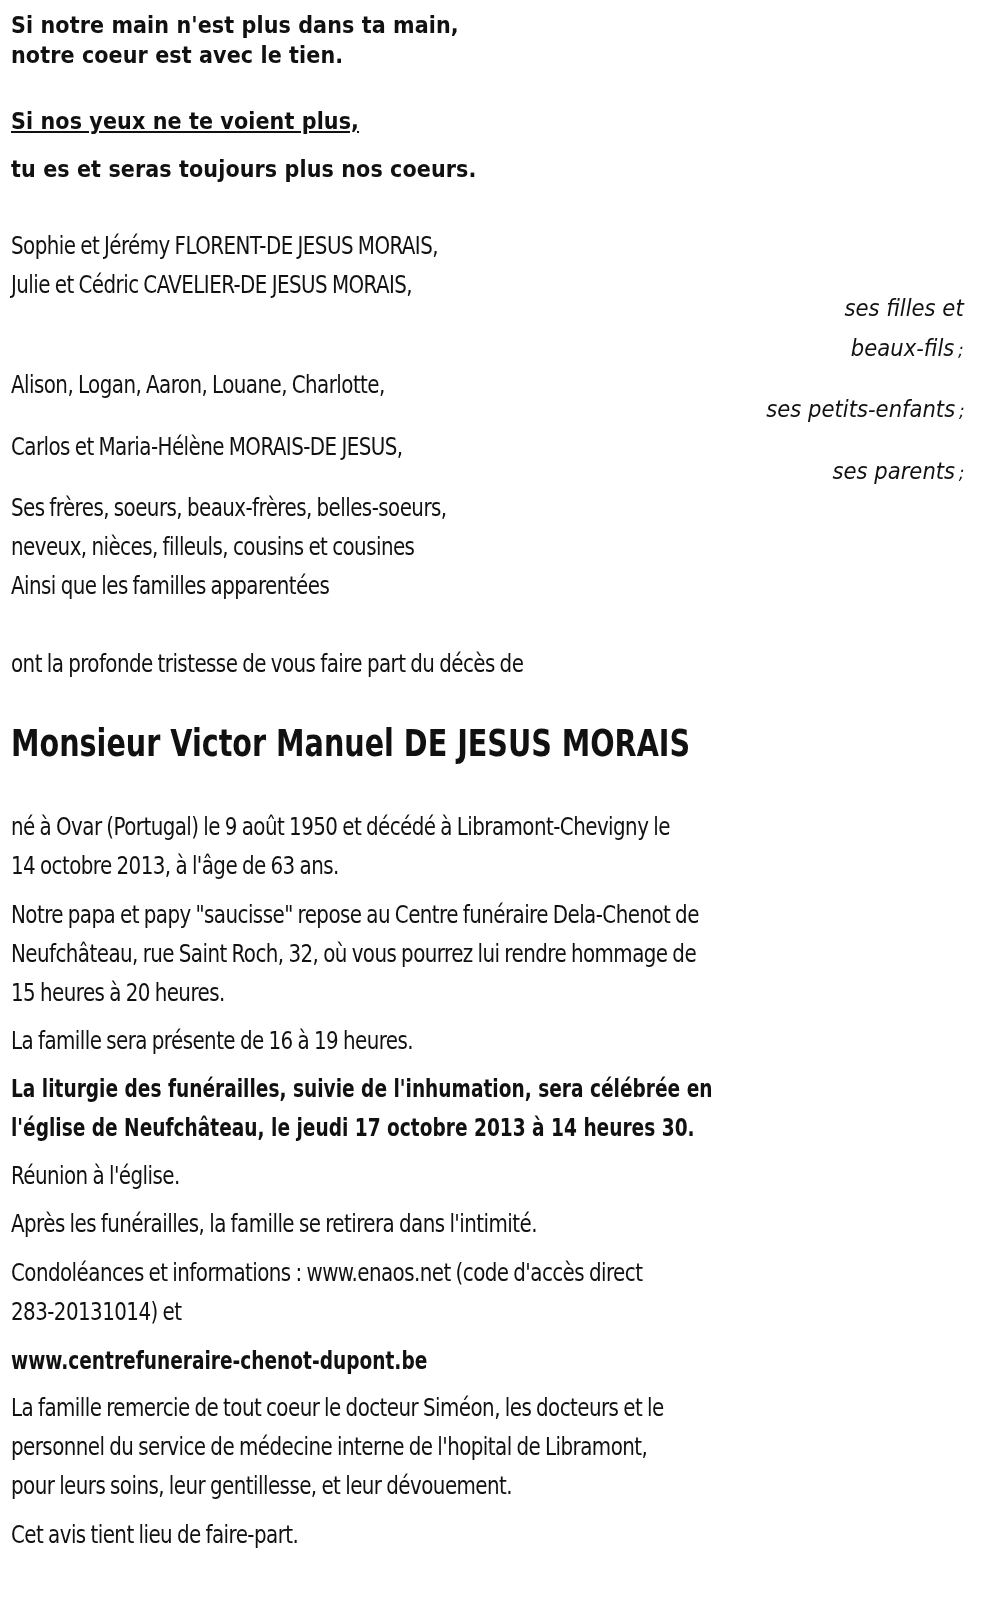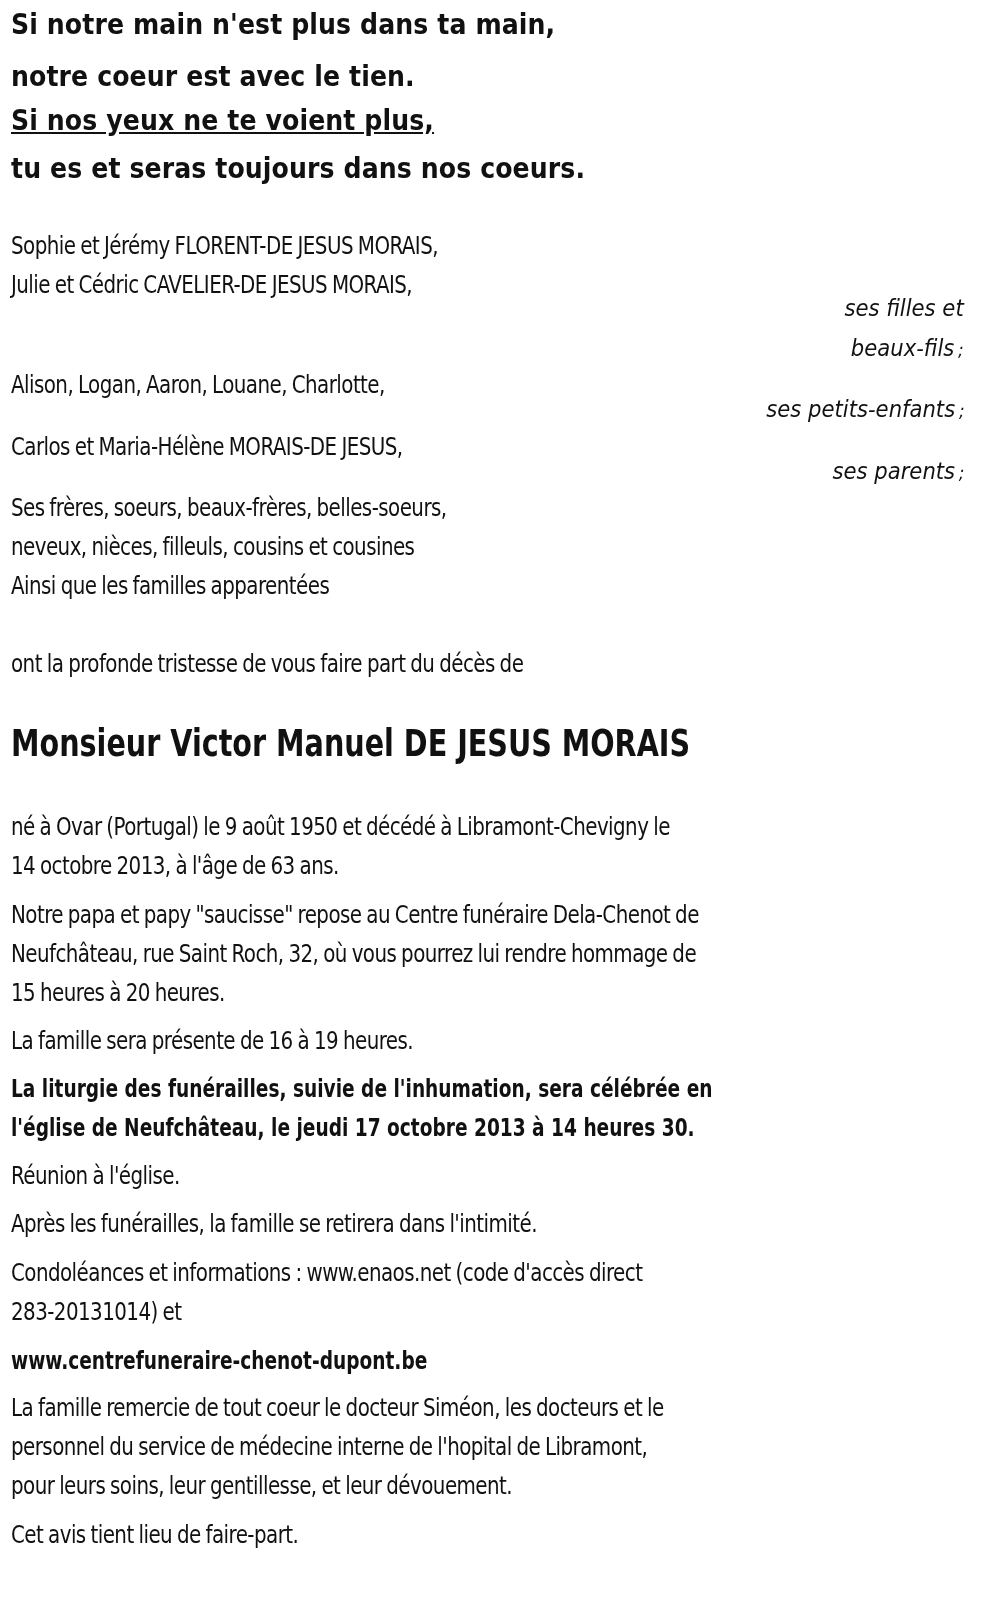--- a/index.html
+++ b/index.html
@@ -18,21 +18,21 @@
     .line {
       position: absolute;
       left: 11px;
       white-space: nowrap;
       font-size: 24px;
       line-height: 30px;
       font-stretch: condensed;
     }
     .poem {
       font-weight: bold;
-      font-size: 28px;
+      font-size: 23px;
       letter-spacing: 0.1px;
     }
     .reg {
       font-size: 24px;
       letter-spacing: -0.6px;
       word-spacing: -1px;
       transform-origin: left top;
       transform: scaleX(0.92);
     }
     .bold {
@@ -69,23 +69,23 @@
       font-size: 24px;
       transform-origin: left top;
       transform: scaleX(0.86);
     }
   </style>
 </head>
 <body>
 
 <div>
   <div class="line poem" style="top:10px;">Si notre main n'est plus dans ta main,</div>
-  <div class="line poem" style="top:62px;">notre coeur est avec le tien.</div>
+  <div class="line poem" style="top:40px;">notre coeur est avec le tien.</div>
   <div class="line poem" style="top:106px;text-decoration:underline;">Si nos yeux ne te voient plus,</div>
-  <div class="line poem" style="top:154px;">tu es et seras toujours dans nos coeurs.</div>
+  <div class="line poem" style="top:154px;">tu es et seras toujours plus nos coeurs.</div>
 </div>
 
 <div>
   <div class="line reg" style="top:231px;">Sophie et Jérémy FLORENT-DE JESUS MORAIS,</div>
   <div class="line reg" style="top:270px;">Julie et Cédric CAVELIER-DE JESUS MORAIS,</div>
 
   <div class="role" style="top:293px;"><span>ses filles et</span></div>
   <div class="role" style="top:333px;"><span>beaux-fils</span><span class="semi">;</span></div>
 
   <div class="line reg" style="top:370px;">Alison, Logan, Aaron, Louane, Charlotte,</div>

